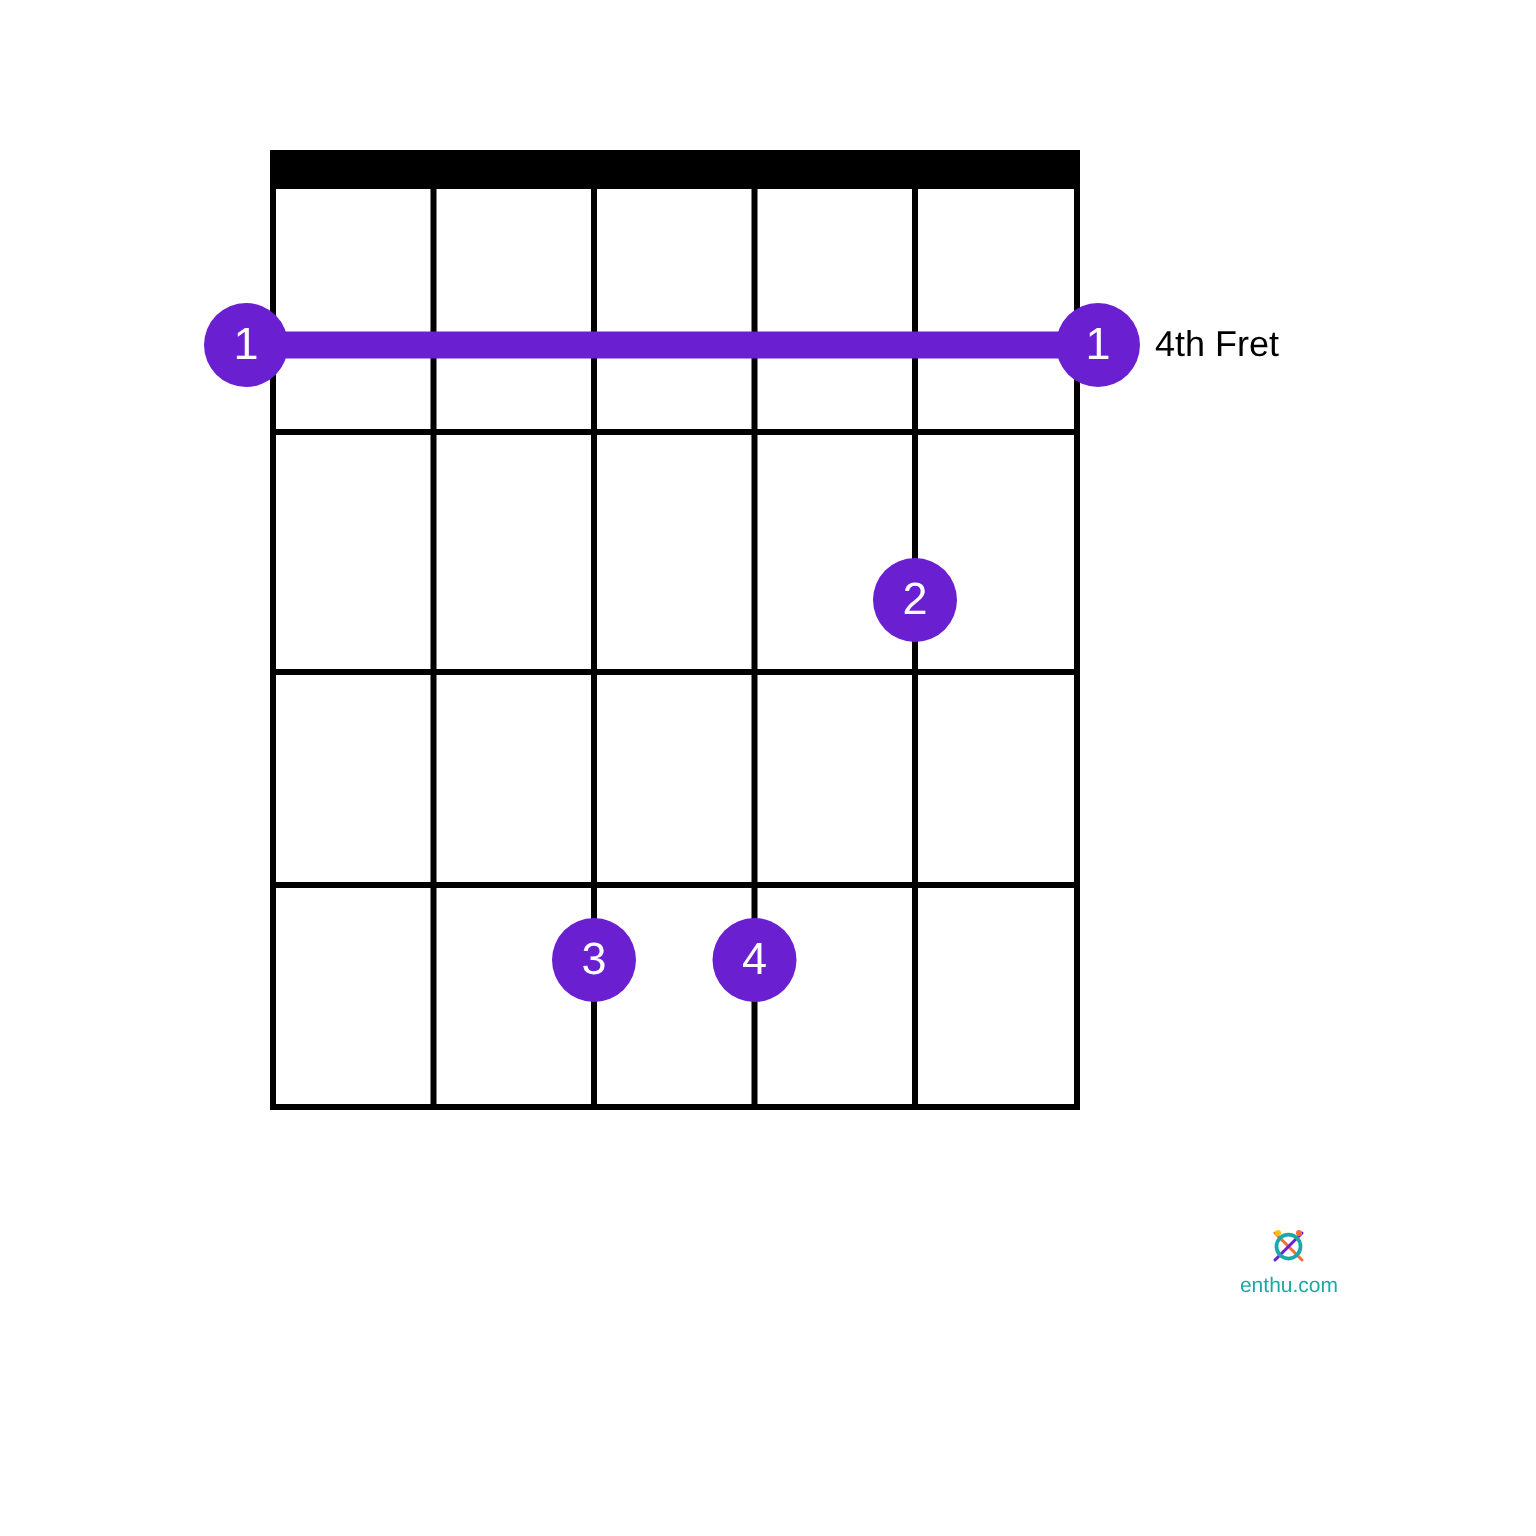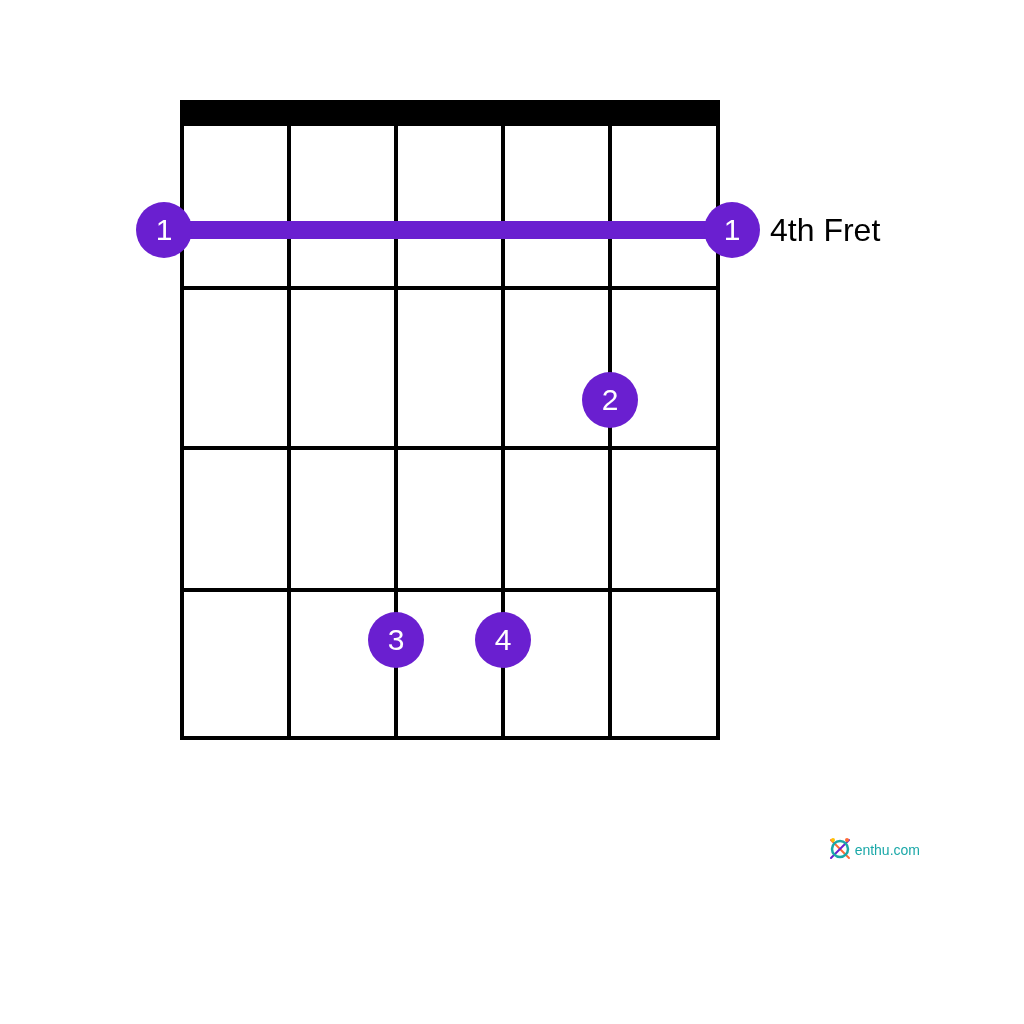--- a/index.html
+++ b/index.html
@@ -52,31 +52,31 @@
       font-weight: 400;
       transform: translate(-50%, -50%);
     }
     .barre-bar {
       position: absolute;
       height: 18px;
       transform: translateY(-50%);
     }
     .fret-label {
       position: absolute;
-      font-size: 32px;
+      font-size: 24px;
       color: #000;
       transform: translateY(-50%);
       white-space: nowrap;
     }
     .logo {
       position: absolute;
       bottom: 160px;
-      right: 104px;
+      right: 132px;
       display: flex;
-      flex-direction: row;
+      flex-direction: column;
       align-items: center;
     }
     .logo-icon {
       width: 30px;
       height: 30px;
       position: relative;
     }
     .logo-text {
       font-size: 14px;
       color: #1ba8a8;

